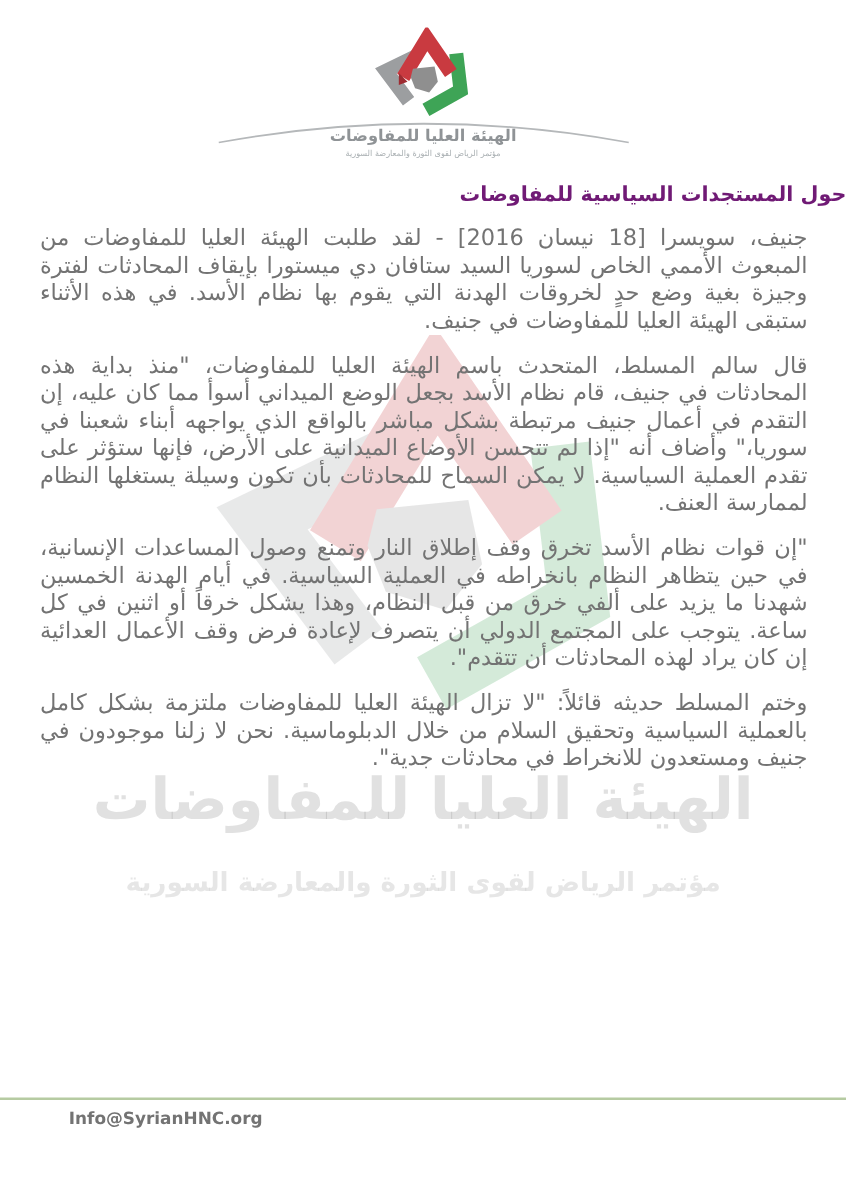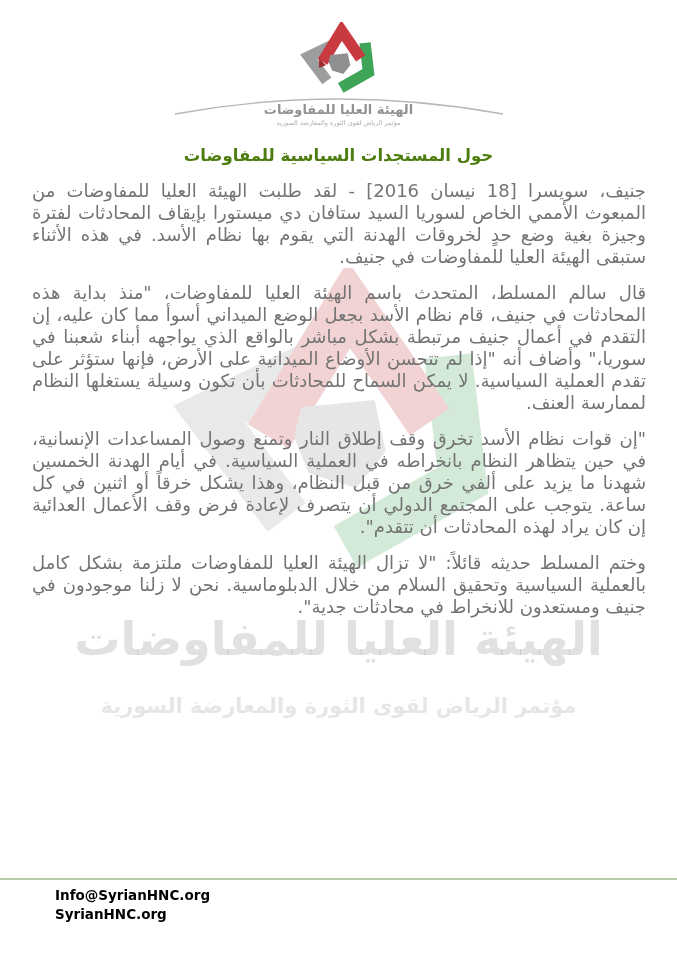--- a/index.html
+++ b/index.html
@@ -39,39 +39,39 @@
   }
   .watermark-text2{
     position:absolute;left:0;right:0;top:694px;
     text-align:center;direction:rtl;
     font-size:21px;font-weight:bold;color:rgba(130,130,128,.20);
     z-index:0;white-space:nowrap;pointer-events:none;
   }
   
   .doc-title{
     position:absolute;top:146px;left:0;right:0;
-    text-align:center;direction:rtl;
-    font-size:16.5px;font-weight:bold;color:#4d7c0f;
+    text-align:right;direction:rtl;
+    font-size:16.5px;font-weight:bold;color:#701a75;
     z-index:2;
   }
   .content{
     position:absolute;top:180px;left:32px;right:31px;
     direction:rtl;text-align:justify;
     font-size:18px;line-height:22px;color:#737373;
     z-index:1;
   }
   .content p{margin:0 0 14px 0;}
   
   .footer-divider{
     position:absolute;top:878px;left:0;right:0;height:2px;
     z-index:2;
   }
   .footer-contact{
     position:absolute;top:886px;left:55px;
-    font-size:13.5px;line-height:19px;color:#000000;
+    font-size:13.5px;line-height:19px;color:#737373;
     font-weight:bold;z-index:2;
   }
 </style>
 </head>
 <body>
 
 <div class="page">
 
   <svg class="watermark-logo" width="420" height="330" viewBox="0 0 100 90" aria-hidden="true">
     <path d="M44 26 L15 40 L36 68" fill="none" stroke="#9c9ea0" stroke-width="13"></path>
@@ -102,16 +102,15 @@
   <div class="content">
     <p>جنيف، سويسرا [18 نيسان 2016] - لقد طلبت الهيئة العليا للمفاوضات من المبعوث الأممي الخاص لسوريا السيد ستافان دي ميستورا بإيقاف المحادثات لفترة وجيزة بغية وضع حدٍ لخروقات الهدنة التي يقوم بها نظام الأسد. في هذه الأثناء ستبقى الهيئة العليا للمفاوضات في جنيف.</p>
     <p>قال سالم المسلط، المتحدث باسم الهيئة العليا للمفاوضات، "منذ بداية هذه المحادثات في جنيف، قام نظام الأسد بجعل الوضع الميداني أسوأ مما كان عليه، إن التقدم في أعمال جنيف مرتبطة بشكل مباشر بالواقع الذي يواجهه أبناء شعبنا في سوريا،" وأضاف أنه "إذا لم تتحسن الأوضاع الميدانية على الأرض، فإنها ستؤثر على تقدم العملية السياسية. لا يمكن السماح للمحادثات بأن تكون وسيلة يستغلها النظام لممارسة العنف.</p>
     <p>"إن قوات نظام الأسد تخرق وقف إطلاق النار وتمنع وصول المساعدات الإنسانية، في حين يتظاهر النظام بانخراطه في العملية السياسية. في أيام الهدنة الخمسين شهدنا ما يزيد على ألفي خرق من قبل النظام، وهذا يشكل خرقاً أو اثنين في كل ساعة. يتوجب على المجتمع الدولي أن يتصرف لإعادة فرض وقف الأعمال العدائية إن كان يراد لهذه المحادثات أن تتقدم".</p>
     <p>وختم المسلط حديثه قائلاً: "لا تزال الهيئة العليا للمفاوضات ملتزمة بشكل كامل بالعملية السياسية وتحقيق السلام من خلال الدبلوماسية. نحن لا زلنا موجودون في جنيف ومستعدون للانخراط في محادثات جدية".</p>
   </div>
 
   <div class="footer-divider" style="background: rgb(182, 203, 162);"></div>
   <div class="footer-contact">
     <div>Info@SyrianHNC.org</div>
-    <div>SyrianHNC.org</div>
   </div>
 
 </div>
 
 </body></html>

